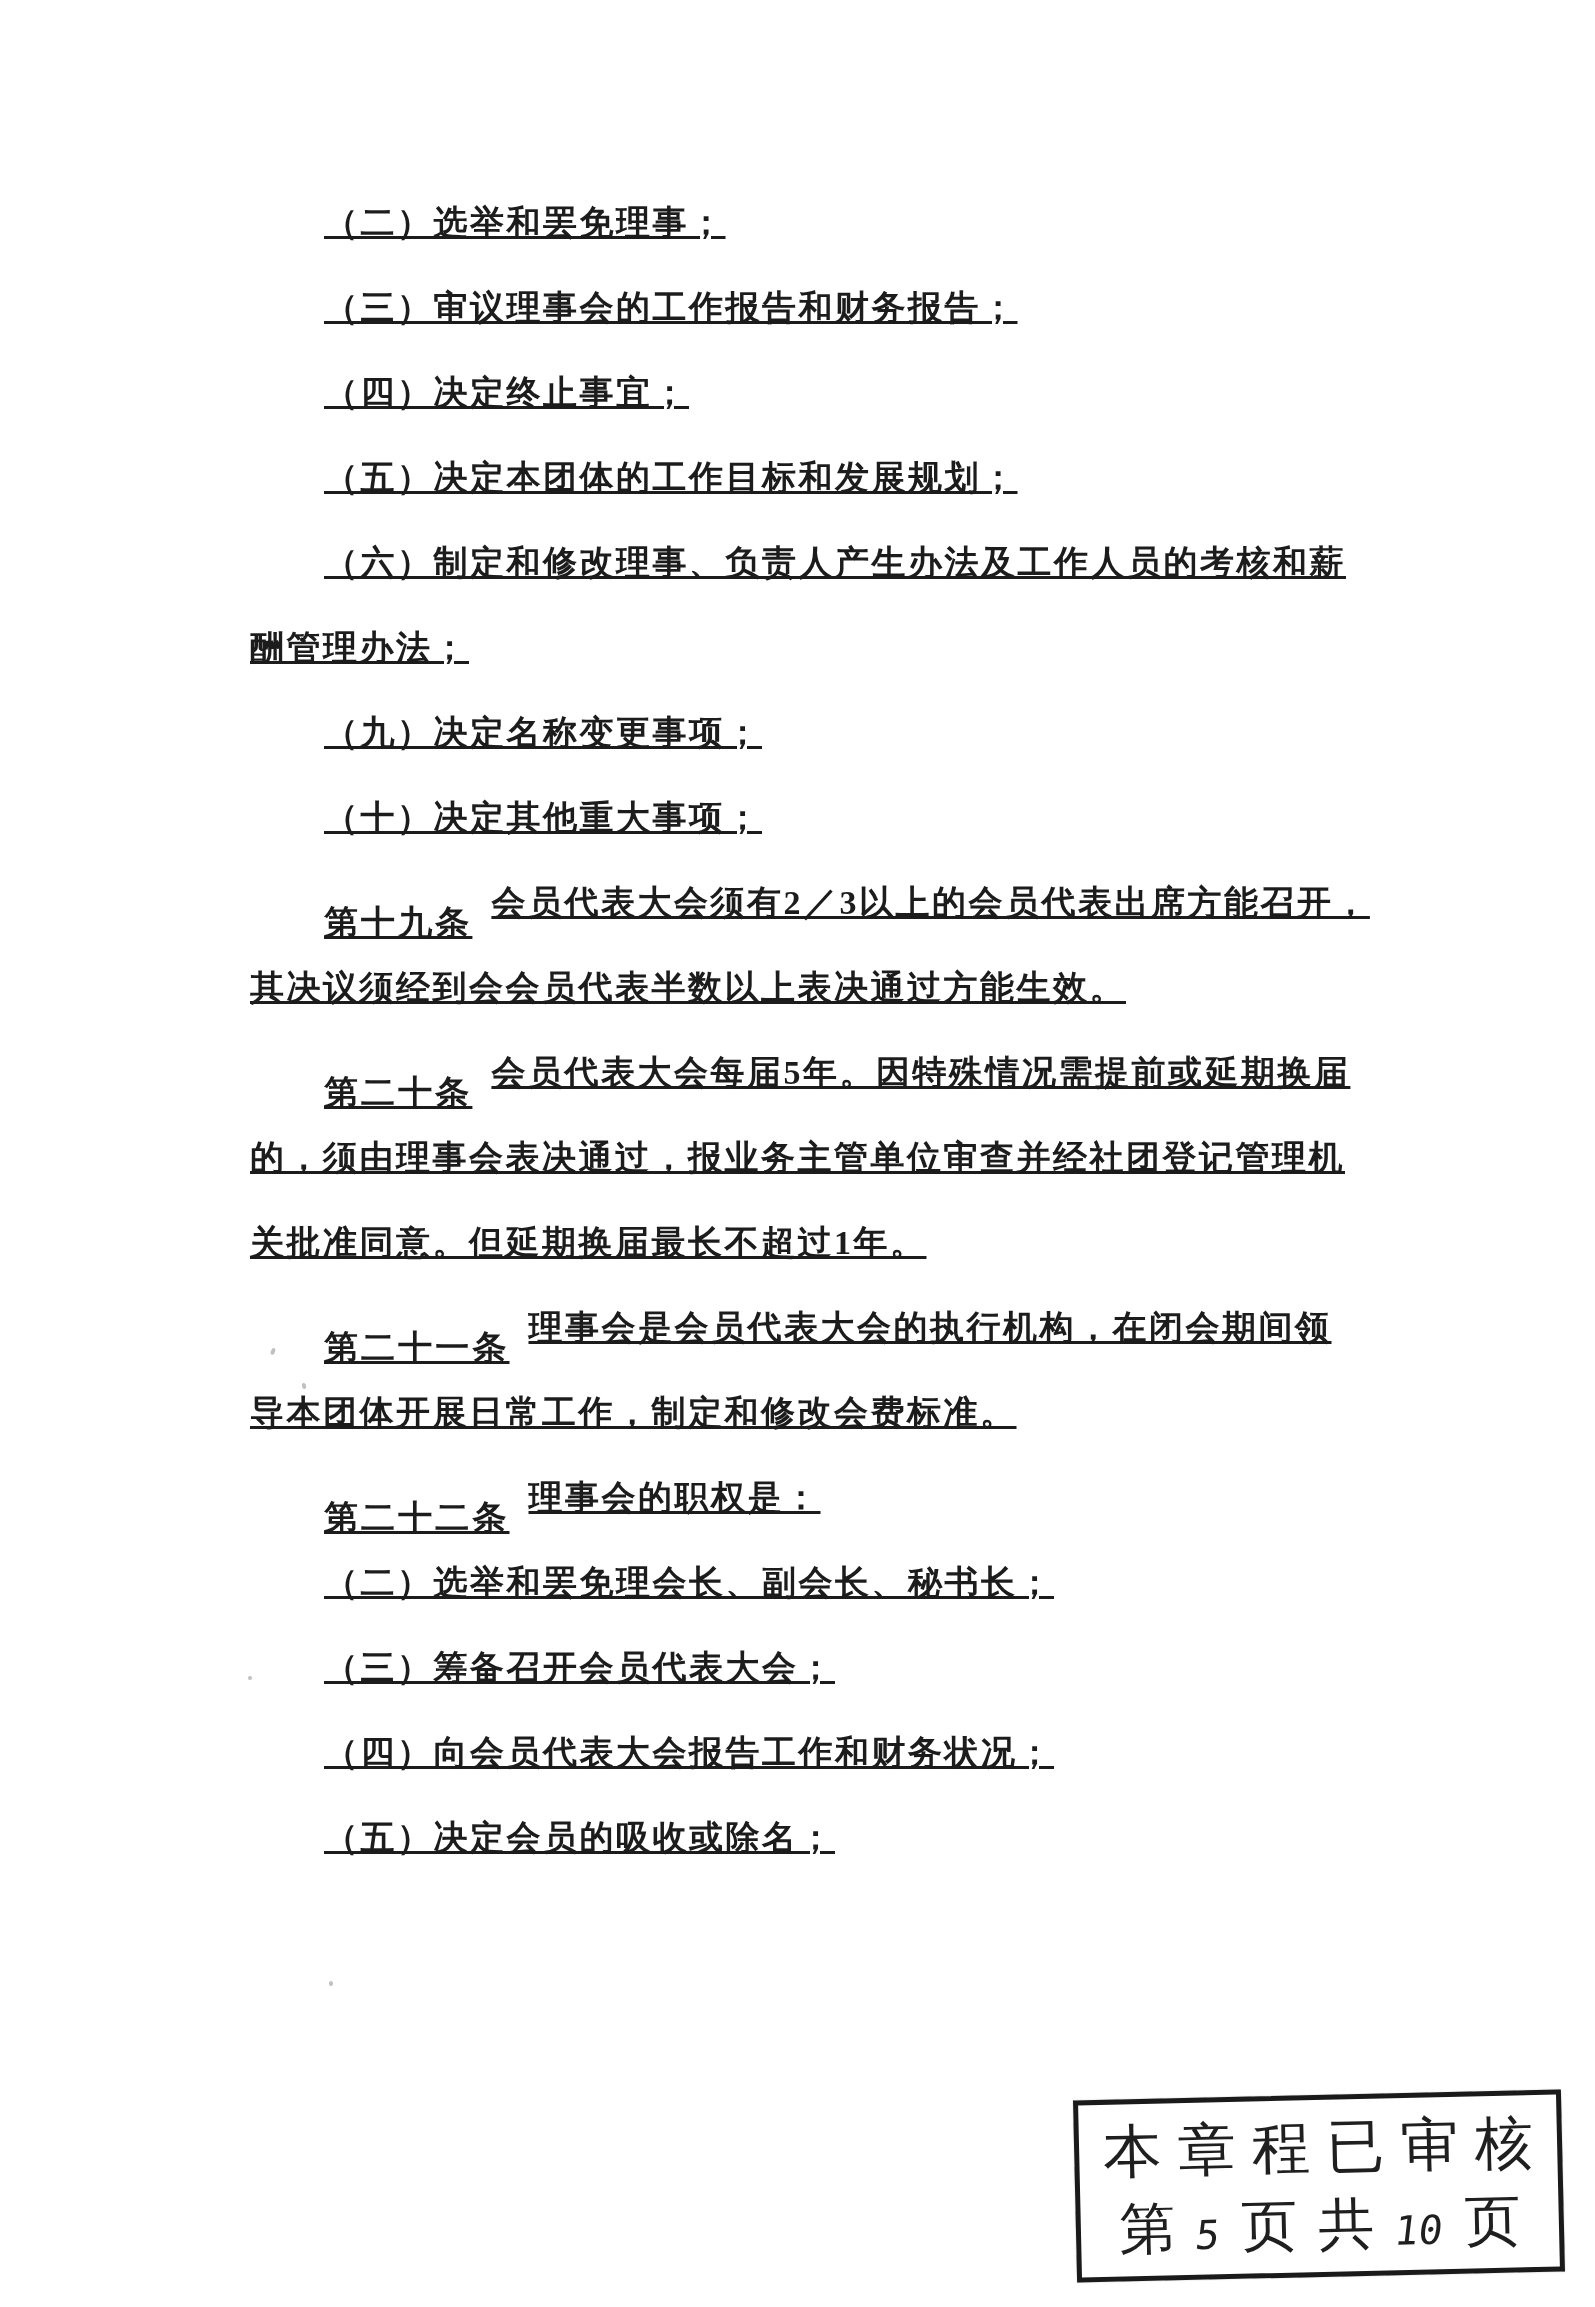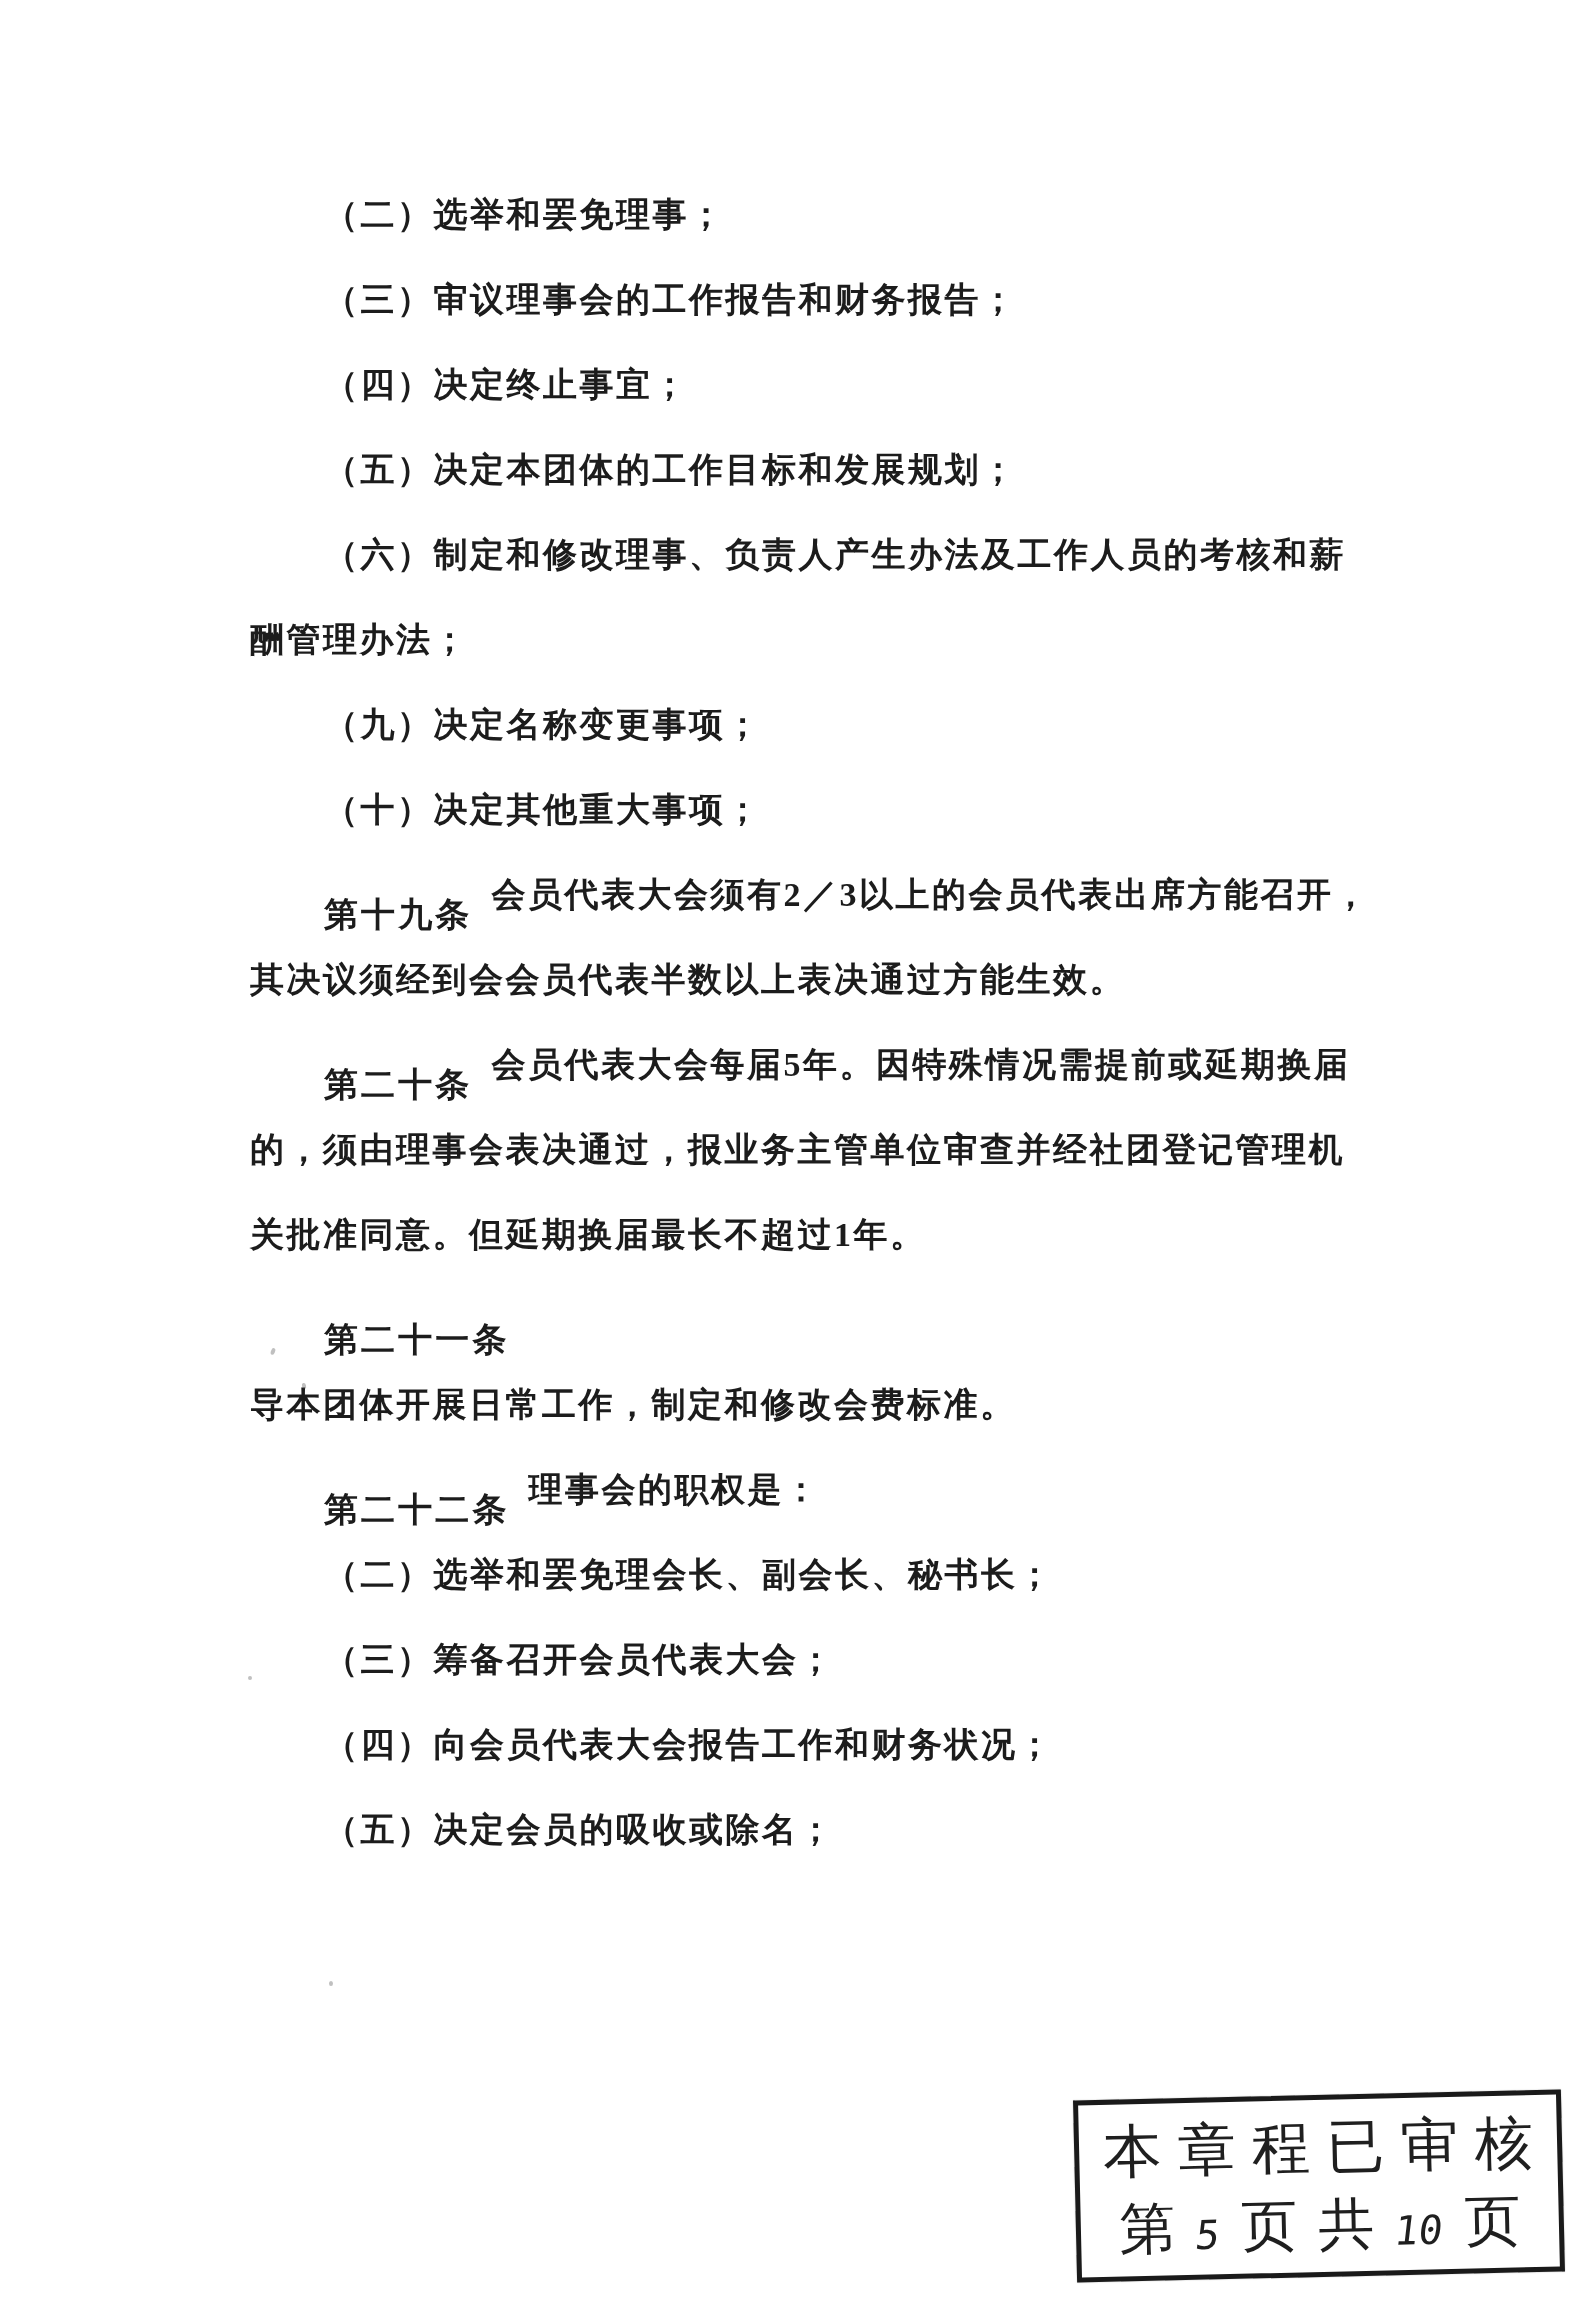--- a/index.html
+++ b/index.html
@@ -12,22 +12,23 @@
     width: 1596px;
     height: 2307px;
     background: #ffffff;
     overflow: hidden;
     font-family: "Liberation Serif", "DejaVu Serif", serif;
     color: #1c1c1c;
   }
   .doc {
     position: absolute;
     left: 250px;
-    top: 172px;
+    top: 180px;
     width: 1121px;
+    text-decoration: underline;
   }
   .line {
     height: 85px;
     display: flex;
     align-items: center;
     font-size: 34px;
     letter-spacing: 2.5px;
     font-weight: 600;
     white-space: nowrap;
     color: #1c1c1c;
@@ -136,20 +137,21 @@
         <span>会员代表大会每届5年。因特殊情况需提前或延期换届</span>
       </div>
       <div class="line">
         <span>的，须由理事会表决通过，报业务主管单位审查并经社团登记管理机</span>
       </div>
       <div class="line">
         <span>关批准同意。但延期换届最长不超过1年。</span>
       </div>
       <div class="line indent">
         <span class="label">第二十一条</span>
+        <span>理事会是会员代表大会的执行机构，在闭会期间领</span>
       </div>
       <div class="line">
         <span>导本团体开展日常工作，制定和修改会费标准。</span>
       </div>
       <div class="line indent">
         <span class="label">第二十二条</span>
         <span>理事会的职权是：</span>
       </div>
       <div class="line indent">
         <span>（二）选举和罢免理会长、副会长、秘书长；</span>

